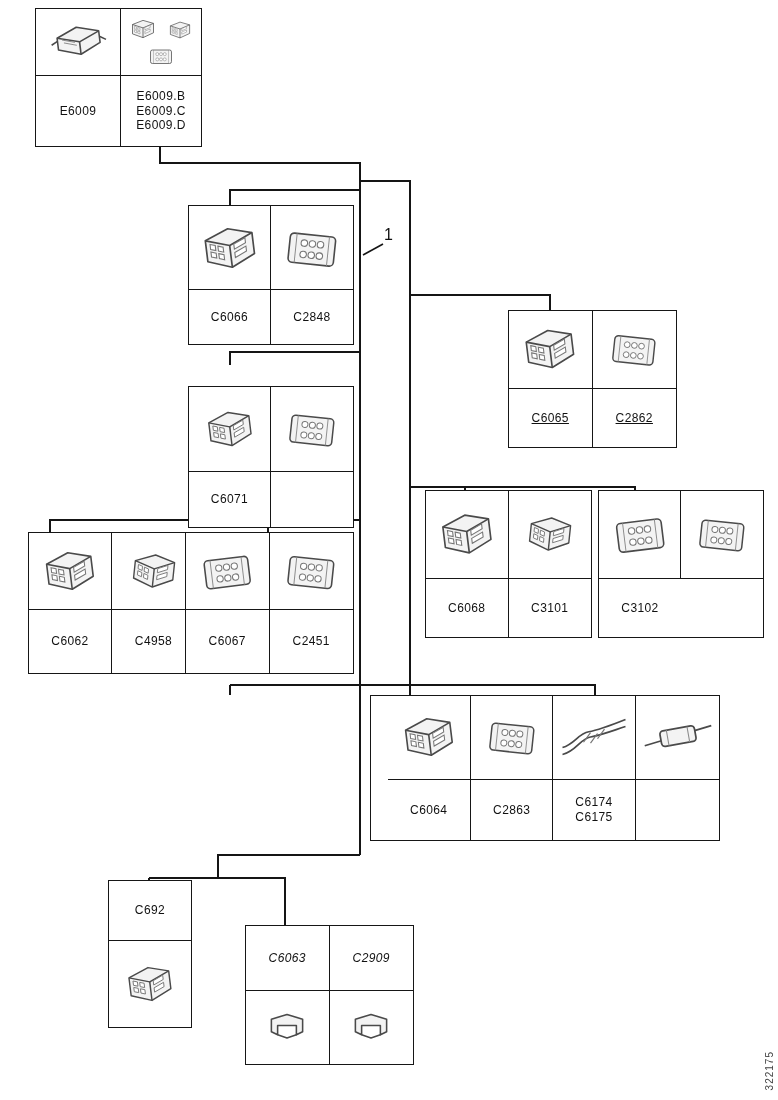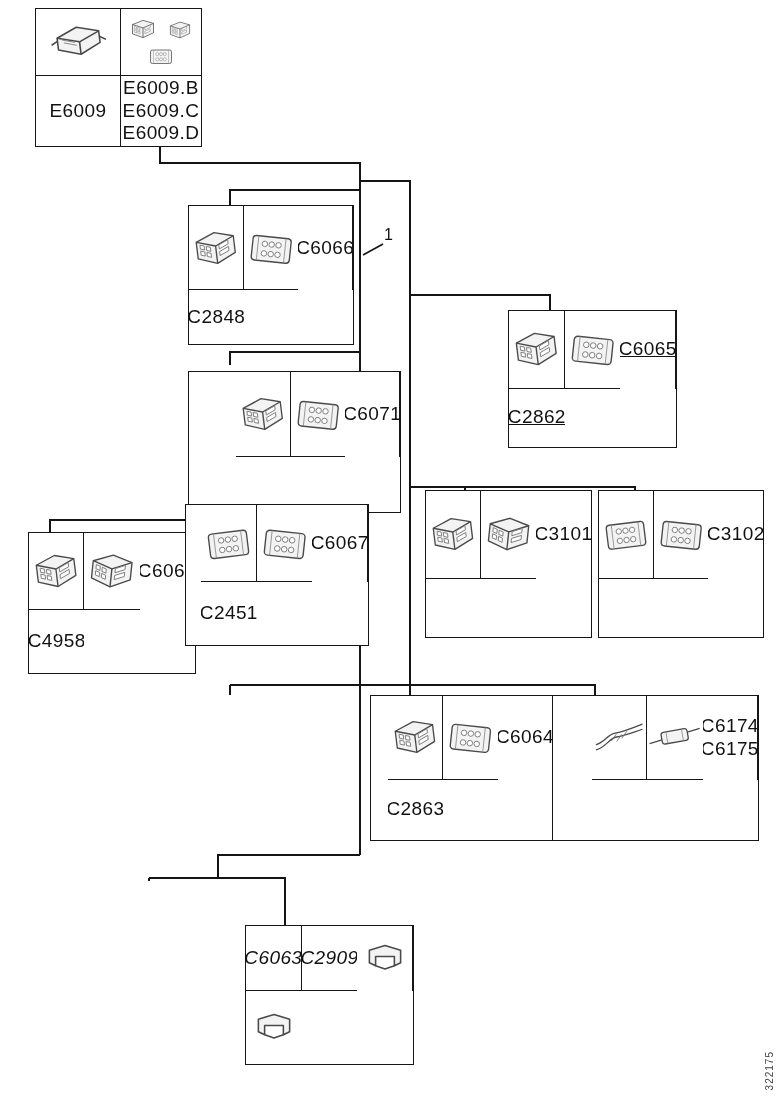--- a/index.html
+++ b/index.html
@@ -1,26 +1,26 @@
 <!DOCTYPE html>
 <html><head>
 <meta charset="utf-8">
 <style>
   html,body{margin:0;padding:0;}
   body{background:#ffffff;}
   .page{position:relative;width:778px;height:1100px;background:#fff;
         font-family:"Liberation Sans",sans-serif;color:#111;overflow:hidden;}
   .lines{position:absolute;left:0;top:0;z-index:1;}
   .pbox{position:absolute;z-index:2;background:#fff;border:1.6px solid #161616;
-        display:grid;grid-template-columns:1fr 1fr 1fr;}
+        display:grid;grid-template-columns:1fr 1fr;}
   .pbox.single{grid-template-columns:1fr;}
   .cell{display:flex;align-items:center;justify-content:center;overflow:hidden;}
   .bR{border-right:1.6px solid #161616;}
   .bB{border-bottom:1.6px solid #161616;}
-  .lbl{font-size:19px;letter-spacing:.4px;white-space:pre-line;text-align:center;line-height:1.2;}
+  .lbl{font-size:12px;letter-spacing:.4px;white-space:pre-line;text-align:center;line-height:1.2;}
   .glyph{display:block;}
   .tL{transform:rotate(-7deg);}
   .tR{transform:rotate(6deg);}
   .mini-stack{display:flex;flex-direction:column;align-items:center;gap:3px;}
   .mini-row{display:flex;gap:7px;align-items:flex-end;}
   .callout{position:absolute;z-index:3;font-size:16px;color:#111;}
   .sheet-code{position:absolute;right:3px;bottom:10px;z-index:3;font-size:10px;color:#444;
               writing-mode:vertical-rl;transform:rotate(180deg);letter-spacing:1px;}
 </style>
 </head>
@@ -157,21 +157,21 @@
     </div>
     <div class="cell bB">
       <svg class="glyph tR" width="66" height="52" viewBox="0 0 80 64">
           <use href="#sym-plug"></use>
         </svg>
     </div>
     <div class="cell lbl bR">C6066</div>
     <div class="cell lbl">C2848</div>
   </div>
 
-  <div class="pbox" style="left:188px;top:371px;width:164px;height:140px;grid-template-rows:61% 39%;padding-left:47px;">
+  <div class="pbox" style="left:188px;top:386px;width:164px;height:140px;grid-template-rows:61% 39%;">
     <div class="cell bR bB">
       <svg class="glyph tL" width="58" height="48" viewBox="0 0 80 64">
           <use href="#sym-pins"></use>
         </svg>
     </div>
     <div class="cell bB">
       <svg class="glyph tR" width="60" height="50" viewBox="0 0 80 64">
           <use href="#sym-plug"></use>
         </svg>
     </div>
@@ -201,21 +201,21 @@
     </div>
     <div class="cell bB">
       <svg class="glyph tR" width="56" height="46" viewBox="0 0 80 64">
           <use href="#sym-pins"></use>
         </svg>
     </div>
     <div class="cell lbl bR">C6062</div>
     <div class="cell lbl">C4958</div>
   </div>
 
-  <div class="pbox" style="left:185px;top:504px;width:167px;height:140px;grid-template-rows:55% 45%;padding-left:15px;">
+  <div class="pbox" style="left:185px;top:532px;width:167px;height:140px;grid-template-rows:55% 45%;">
     <div class="cell bR bB">
       <svg class="glyph tL" width="64" height="50" viewBox="0 0 80 64">
           <use href="#sym-plug"></use>
         </svg>
     </div>
     <div class="cell bB">
       <svg class="glyph tR" width="64" height="50" viewBox="0 0 80 64">
           <use href="#sym-plug"></use>
         </svg>
     </div>
@@ -227,20 +227,21 @@
     <div class="cell bR bB">
       <svg class="glyph tL" width="66" height="54" viewBox="0 0 80 64">
           <use href="#sym-pins"></use>
         </svg>
     </div>
     <div class="cell bB">
       <svg class="glyph tR" width="56" height="54" viewBox="0 0 80 64">
           <use href="#sym-pins"></use>
         </svg>
     </div>
+    <div class="cell lbl bR">C6068</div>
     <div class="cell lbl">C3101</div>
   </div>
 
   <div class="pbox" style="left:598px;top:490px;width:164px;height:146px;grid-template-rows:60% 40%;">
     <div class="cell bR bB">
       <svg class="glyph tL" width="64" height="52" viewBox="0 0 80 64">
           <use href="#sym-plug"></use>
         </svg>
     </div>
     <div class="cell bB">
@@ -260,35 +261,43 @@
     </div>
     <div class="cell bB">
       <svg class="glyph tR" width="60" height="50" viewBox="0 0 80 64">
           <use href="#sym-plug"></use>
         </svg>
     </div>
     <div class="cell lbl bR">C6064</div>
     <div class="cell lbl">C2863</div>
   </div>
 
-  <div class="pbox" style="left:552px;top:695px;width:166px;height:144px;grid-template-rows:58% 42%;padding-left:39px;">
+  <div class="pbox" style="left:552px;top:695px;width:166px;height:144px;grid-template-rows:58% 42%;">
     <div class="cell bR bB">
       <svg class="glyph" width="76" height="56" viewBox="0 0 84 64">
           <use href="#sym-splice"></use>
         </svg>
     </div>
     <div class="cell bB">
       <svg class="glyph" width="76" height="56" viewBox="0 0 84 64">
           <use href="#sym-inline"></use>
         </svg>
     </div>
     <div class="cell lbl bR">C6174
 C6175</div>
   </div>
 
+  <div class="pbox single" style="left:108px;top:880px;width:82px;height:146px;grid-template-rows:41% 59%;">
+    <div class="cell lbl bB">C692</div>
+    <div class="cell">
+      <svg class="glyph tL" width="58" height="46" viewBox="0 0 80 64">
+          <use href="#sym-pins"></use>
+        </svg>
+    </div>
+  </div>
 
   <div class="pbox" style="left:245px;top:925px;width:167px;height:138px;grid-template-rows:47% 53%;font-style:italic;">
     <div class="cell lbl bR bB">C6063</div>
     <div class="cell lbl bB">C2909</div>
     <div class="cell bR">
       <svg class="glyph" width="50" height="38" viewBox="0 0 64 48">
           <use href="#sym-clip"></use>
         </svg>
     </div>
     <div class="cell">

